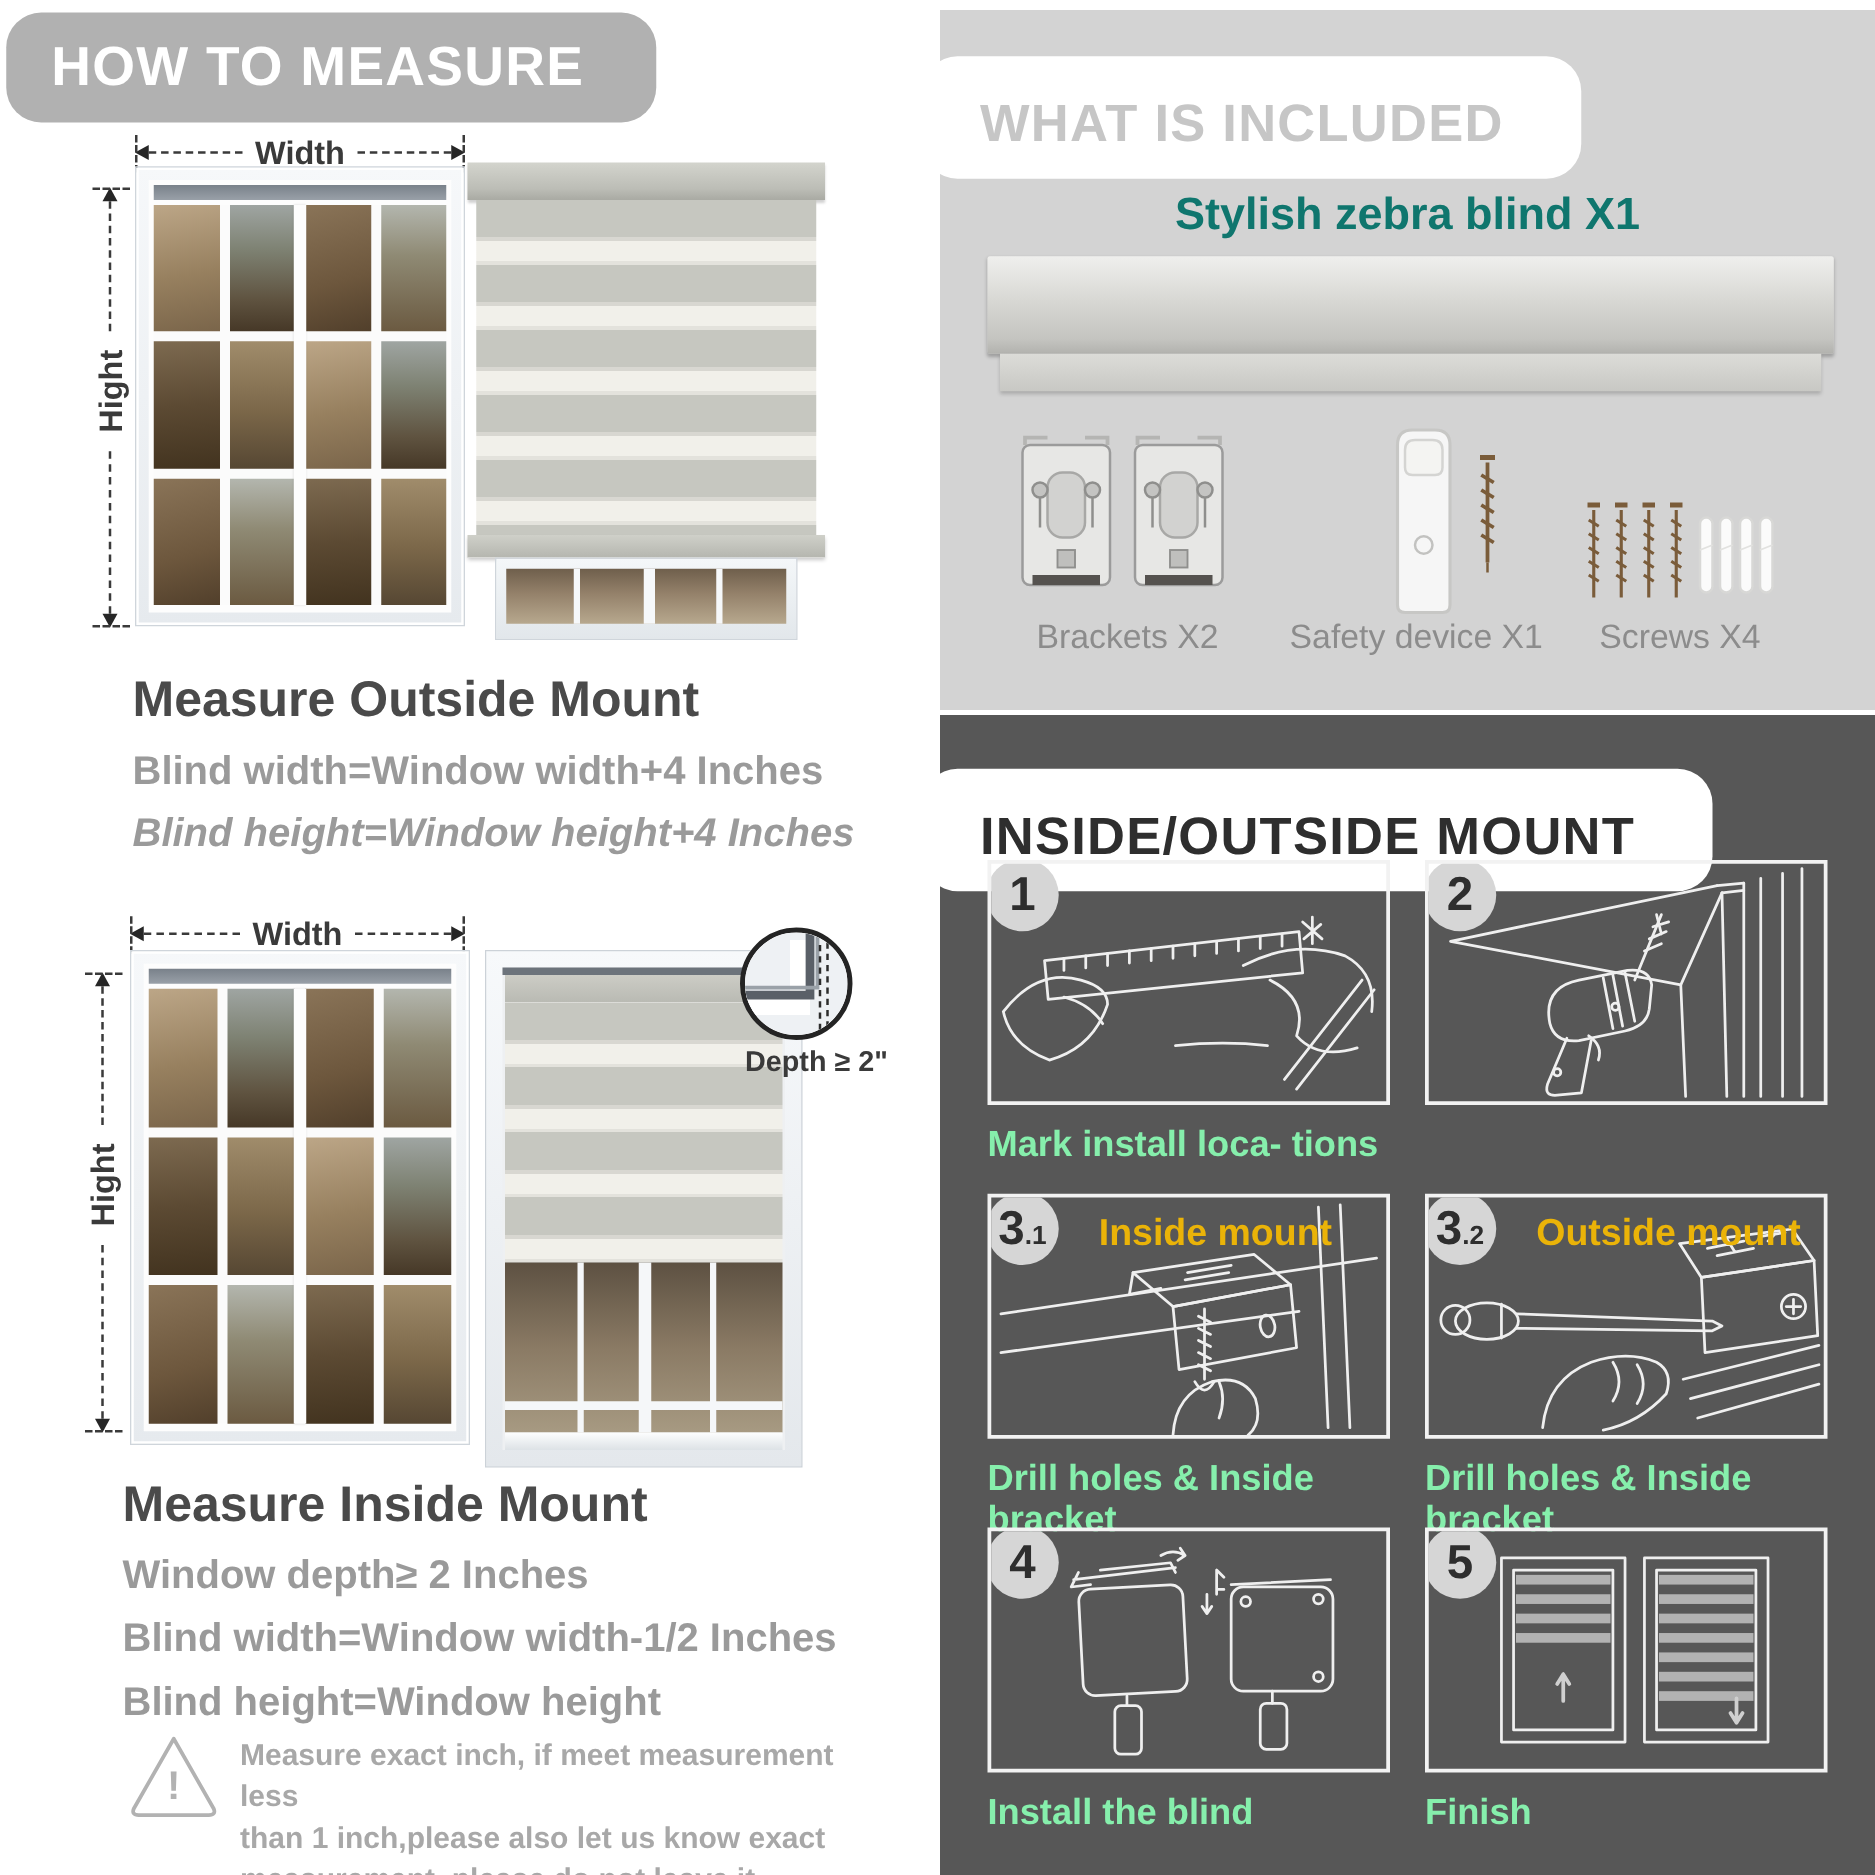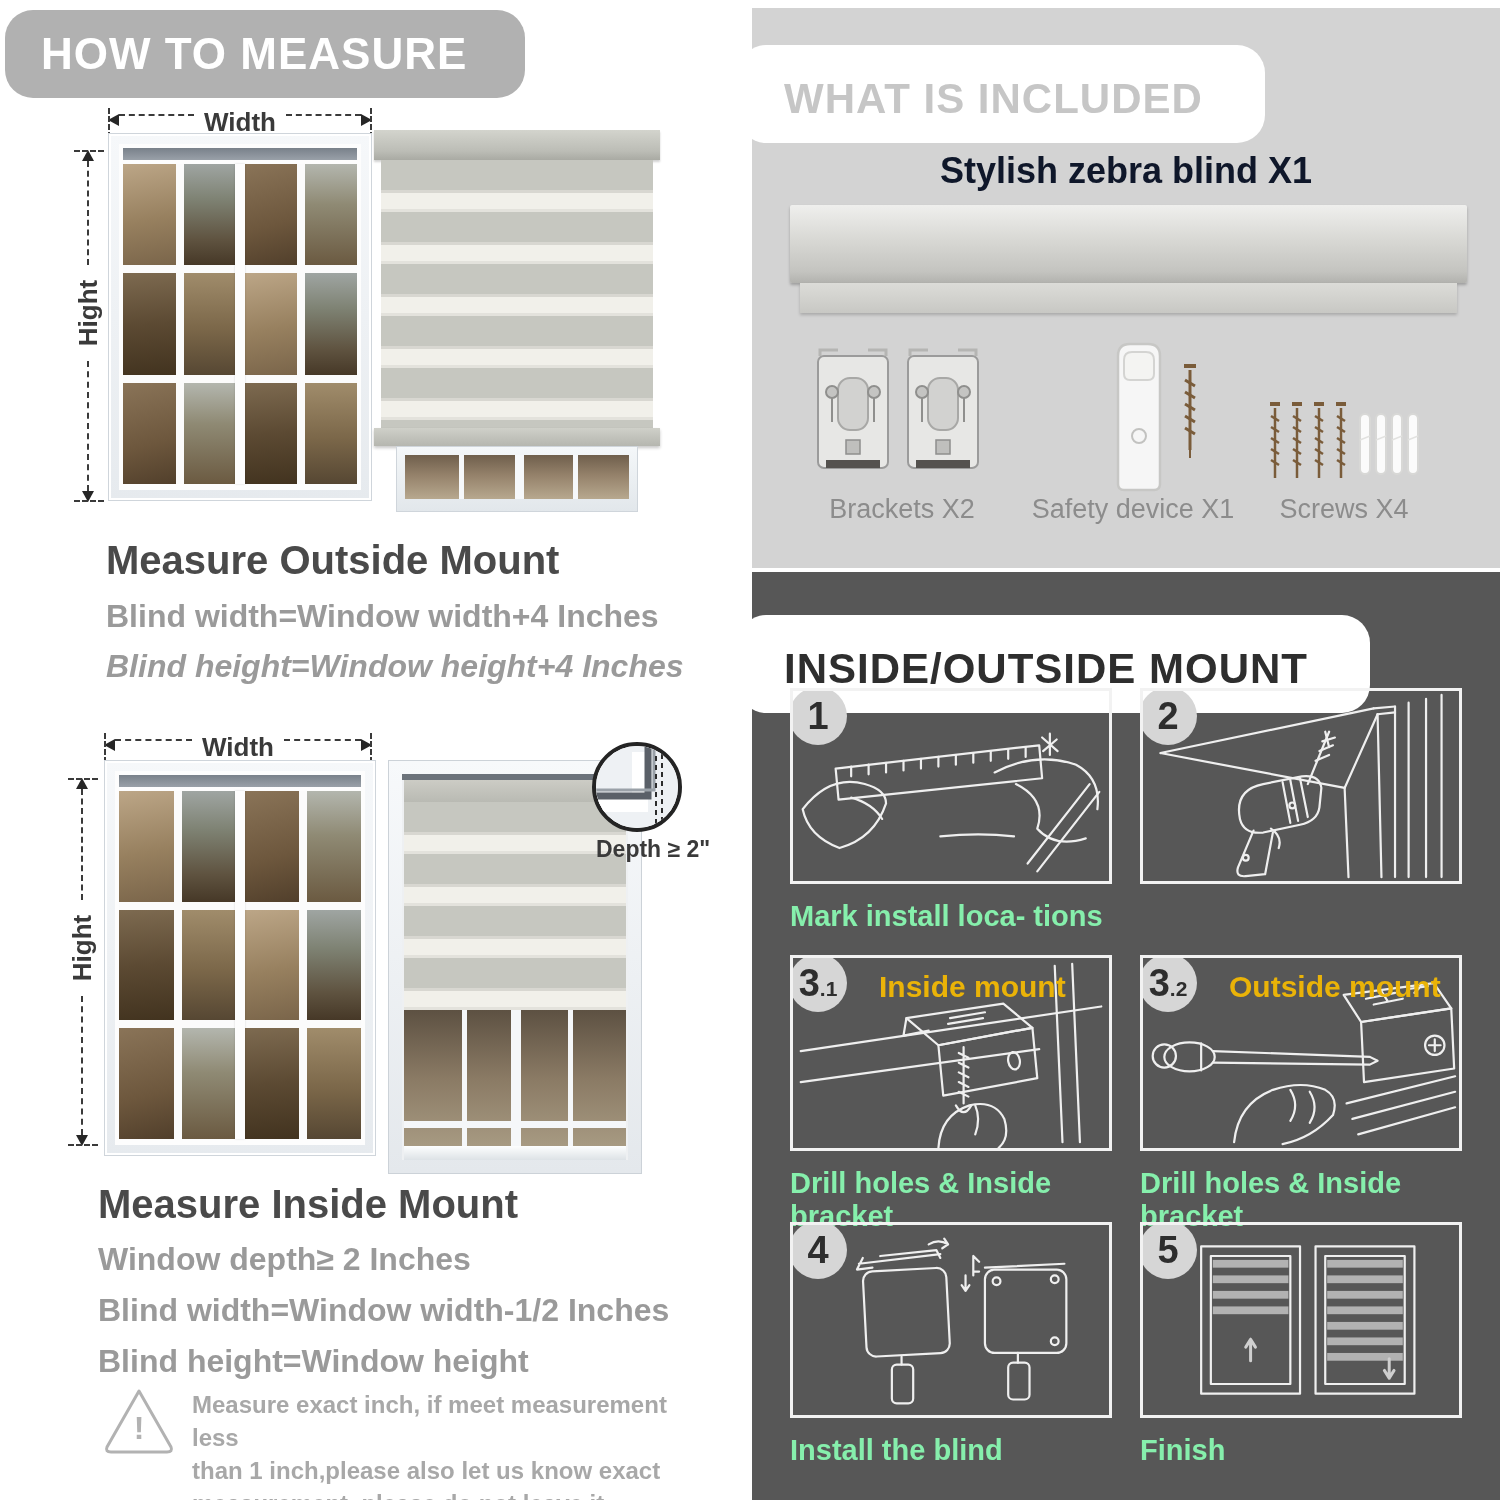--- a/index.html
+++ b/index.html
@@ -16,21 +16,21 @@
   .txt-included{color:#c6c6c6;}
   .txt-mount{color:#2e2e2e;}
 
   
   .sec-title{position:absolute;font-size:40px;font-weight:bold;color:#4a4a4a;}
   .formula{position:absolute;font-size:32px;font-weight:bold;color:#9a9a9a;}
   .note{position:absolute;width:480px;font-size:24px;line-height:1.38;font-weight:bold;color:#a8a8a8;}
   .note span{display:block;}
 
   
-  .harrow{position:absolute;display:flex;height:16px;}
+  .harrow{position:absolute;display:flex;align-items:center;height:16px;}
   .harrow .dash{flex:1;border-top:2px dashed #3a3a3a;height:0;}
   .harrow .lbl{font-size:26px;font-weight:bold;color:#3a3a3a;padding:0 10px;line-height:16px;}
   .ah-l{width:0;height:0;border-top:6px solid transparent;border-bottom:6px solid transparent;border-right:11px solid #262626;}
   .ah-r{width:0;height:0;border-top:6px solid transparent;border-bottom:6px solid transparent;border-left:11px solid #262626;}
   .vtick{position:absolute;top:-6px;width:0;height:30px;border-left:2px dashed #3a3a3a;}
   .varrow{position:absolute;display:flex;flex-direction:column;align-items:center;width:16px;}
   .varrow .dash{flex:1;border-left:2px dashed #3a3a3a;width:0;}
   .varrow .dash.short{flex:0.8;}
   .ah-u{width:0;height:0;border-left:6px solid transparent;border-right:6px solid transparent;border-bottom:11px solid #262626;}
   .ah-d{width:0;height:0;border-left:6px solid transparent;border-right:6px solid transparent;border-top:11px solid #262626;}
@@ -79,21 +79,21 @@
   .inwin .z-glass .tran{position:absolute;left:0;right:0;height:7px;background:#f5f7f9;}
   .inwin .sill{position:absolute;left:2px;right:2px;bottom:0;height:14px;background:linear-gradient(180deg,#fdfefe,#dde2e6);}
 
   
   .depth-circle{position:absolute;border-radius:50%;background:#ffffff;border:4px solid #242424;box-sizing:border-box;overflow:hidden;}
   .depth-lbl{position:absolute;font-size:23px;font-weight:bold;color:#3a3a3a;}
 
   
   .panel-included{position:absolute;left:752px;top:8px;width:748px;height:560px;background:#d3d3d3;}
   .prod-label{position:absolute;left:0;top:142px;width:100%;text-align:center;
-              font-size:36px;font-weight:bold;color:#0f172a;}
+              font-size:36px;font-weight:bold;color:#0f766e;}
   .headrail{position:absolute;left:38px;top:197px;width:677px;height:78px;border-radius:2px;
             background:linear-gradient(180deg,#efefed 0%,#d8d8d4 45%,#c4c4c0 85%,#b2b2ae 100%);
             box-shadow:0 2px 3px rgba(0,0,0,.25);}
   .headrail::after{content:"";position:absolute;left:10px;right:10px;top:78px;height:30px;
             background:linear-gradient(180deg,#dcdcd8,#c8c8c4);box-shadow:0 2px 3px rgba(0,0,0,.2);}
   .item-label{position:absolute;font-size:27px;font-weight:normal;color:#8c8c8c;text-align:center;}
 
   
   .panel-dark{position:absolute;left:752px;top:572px;width:748px;height:928px;background:#575757;}
   .step{position:absolute;width:322px;}

